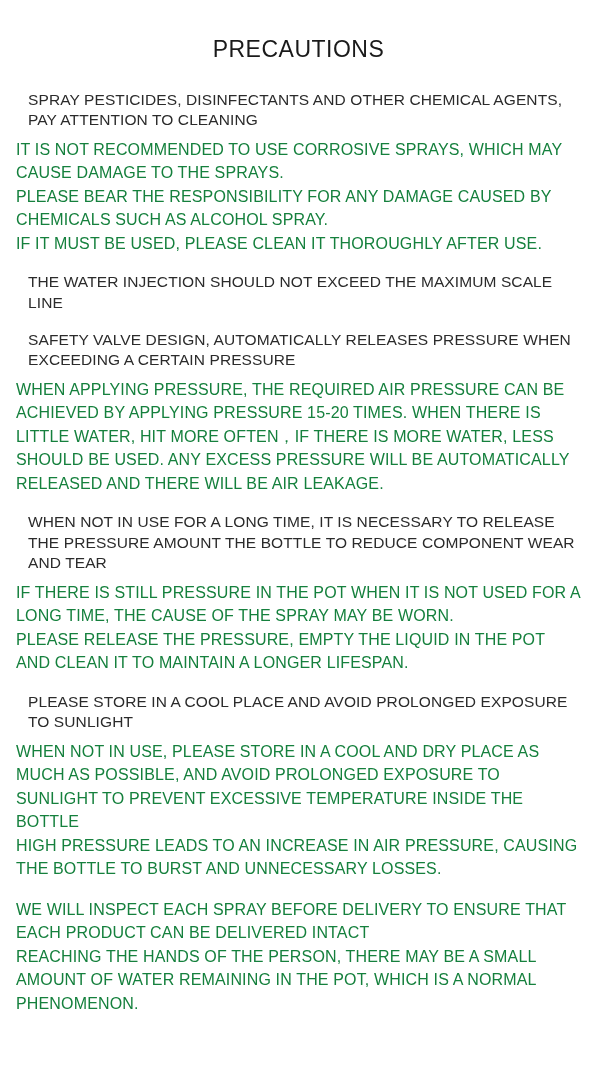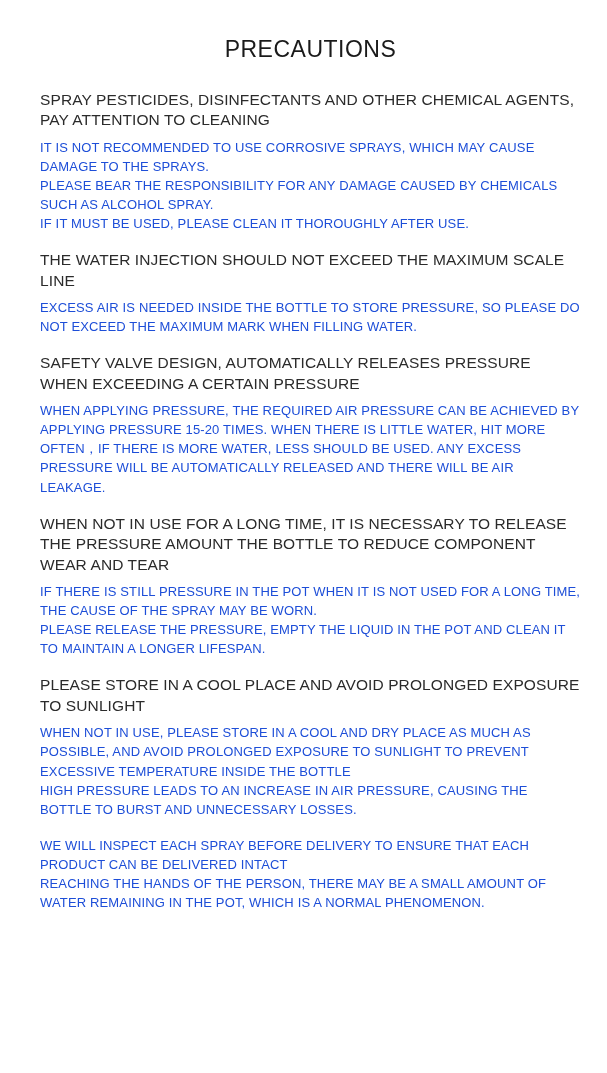--- a/index.html
+++ b/index.html
@@ -11,46 +11,46 @@
     width: 607px;
     height: 1073px;
     font-family: "Liberation Sans", sans-serif;
     color: #4a4a4a;
     overflow: hidden;
   }
   .page {
     width: 607px;
     height: 1073px;
     box-sizing: border-box;
-    padding: 36px 26px 10px 40px;
+    padding: 36px 26px 10px 16px;
     background: #ffffff;
   }
   .doc-title {
     text-align: center;
     font-size: 23px;
     letter-spacing: 0.5px;
     color: #1a1a1a;
     font-weight: normal;
     margin: 0 0 26px 0;
     line-height: 1.2;
   }
   .section {
     margin-bottom: 17px;
   }
   .section-heading {
     font-size: 15.5px;
     color: #2b2b2b;
     line-height: 1.32;
-    margin: 0 0 7px 0;
+    margin: 0 0 7px 12px;
     font-weight: normal;
     letter-spacing: 0.1px;
   }
   .section-body {
-    font-size: 13px;
-    color: #1d4ed8;
+    font-size: 16px;
+    color: #15803d;
     line-height: 1.47;
     letter-spacing: 0.15px;
   }
   .section-body .line {
     display: block;
   }
 </style>
 </head>
 <body>
 
@@ -62,23 +62,20 @@
     <h2 class="section-heading">SPRAY PESTICIDES, DISINFECTANTS AND OTHER CHEMICAL AGENTS, PAY ATTENTION TO CLEANING</h2>
     <div class="section-body">
       <span class="line">IT IS NOT RECOMMENDED TO USE CORROSIVE SPRAYS, WHICH MAY CAUSE DAMAGE TO THE SPRAYS.</span>
       <span class="line">PLEASE BEAR THE RESPONSIBILITY FOR ANY DAMAGE CAUSED BY CHEMICALS SUCH AS ALCOHOL SPRAY.</span>
       <span class="line">IF IT MUST BE USED, PLEASE CLEAN IT THOROUGHLY AFTER USE.</span>
     </div>
   </div>
 
   <div class="section">
     <h2 class="section-heading">THE WATER INJECTION SHOULD NOT EXCEED THE MAXIMUM SCALE LINE</h2>
-    <div class="section-body">
-      <span class="line">EXCESS AIR IS NEEDED INSIDE THE BOTTLE TO STORE PRESSURE, SO PLEASE DO NOT EXCEED THE MAXIMUM MARK WHEN FILLING WATER.</span>
-    </div>
   </div>
 
   <div class="section">
     <h2 class="section-heading">SAFETY VALVE DESIGN, AUTOMATICALLY RELEASES PRESSURE WHEN EXCEEDING A CERTAIN PRESSURE</h2>
     <div class="section-body">
       <span class="line">WHEN APPLYING PRESSURE, THE REQUIRED AIR PRESSURE CAN BE ACHIEVED BY APPLYING PRESSURE 15-20 TIMES. WHEN THERE IS LITTLE WATER, HIT MORE OFTEN，IF THERE IS MORE WATER, LESS SHOULD BE USED. ANY EXCESS PRESSURE WILL BE AUTOMATICALLY RELEASED AND THERE WILL BE AIR LEAKAGE.</span>
     </div>
   </div>
 
   <div class="section">

